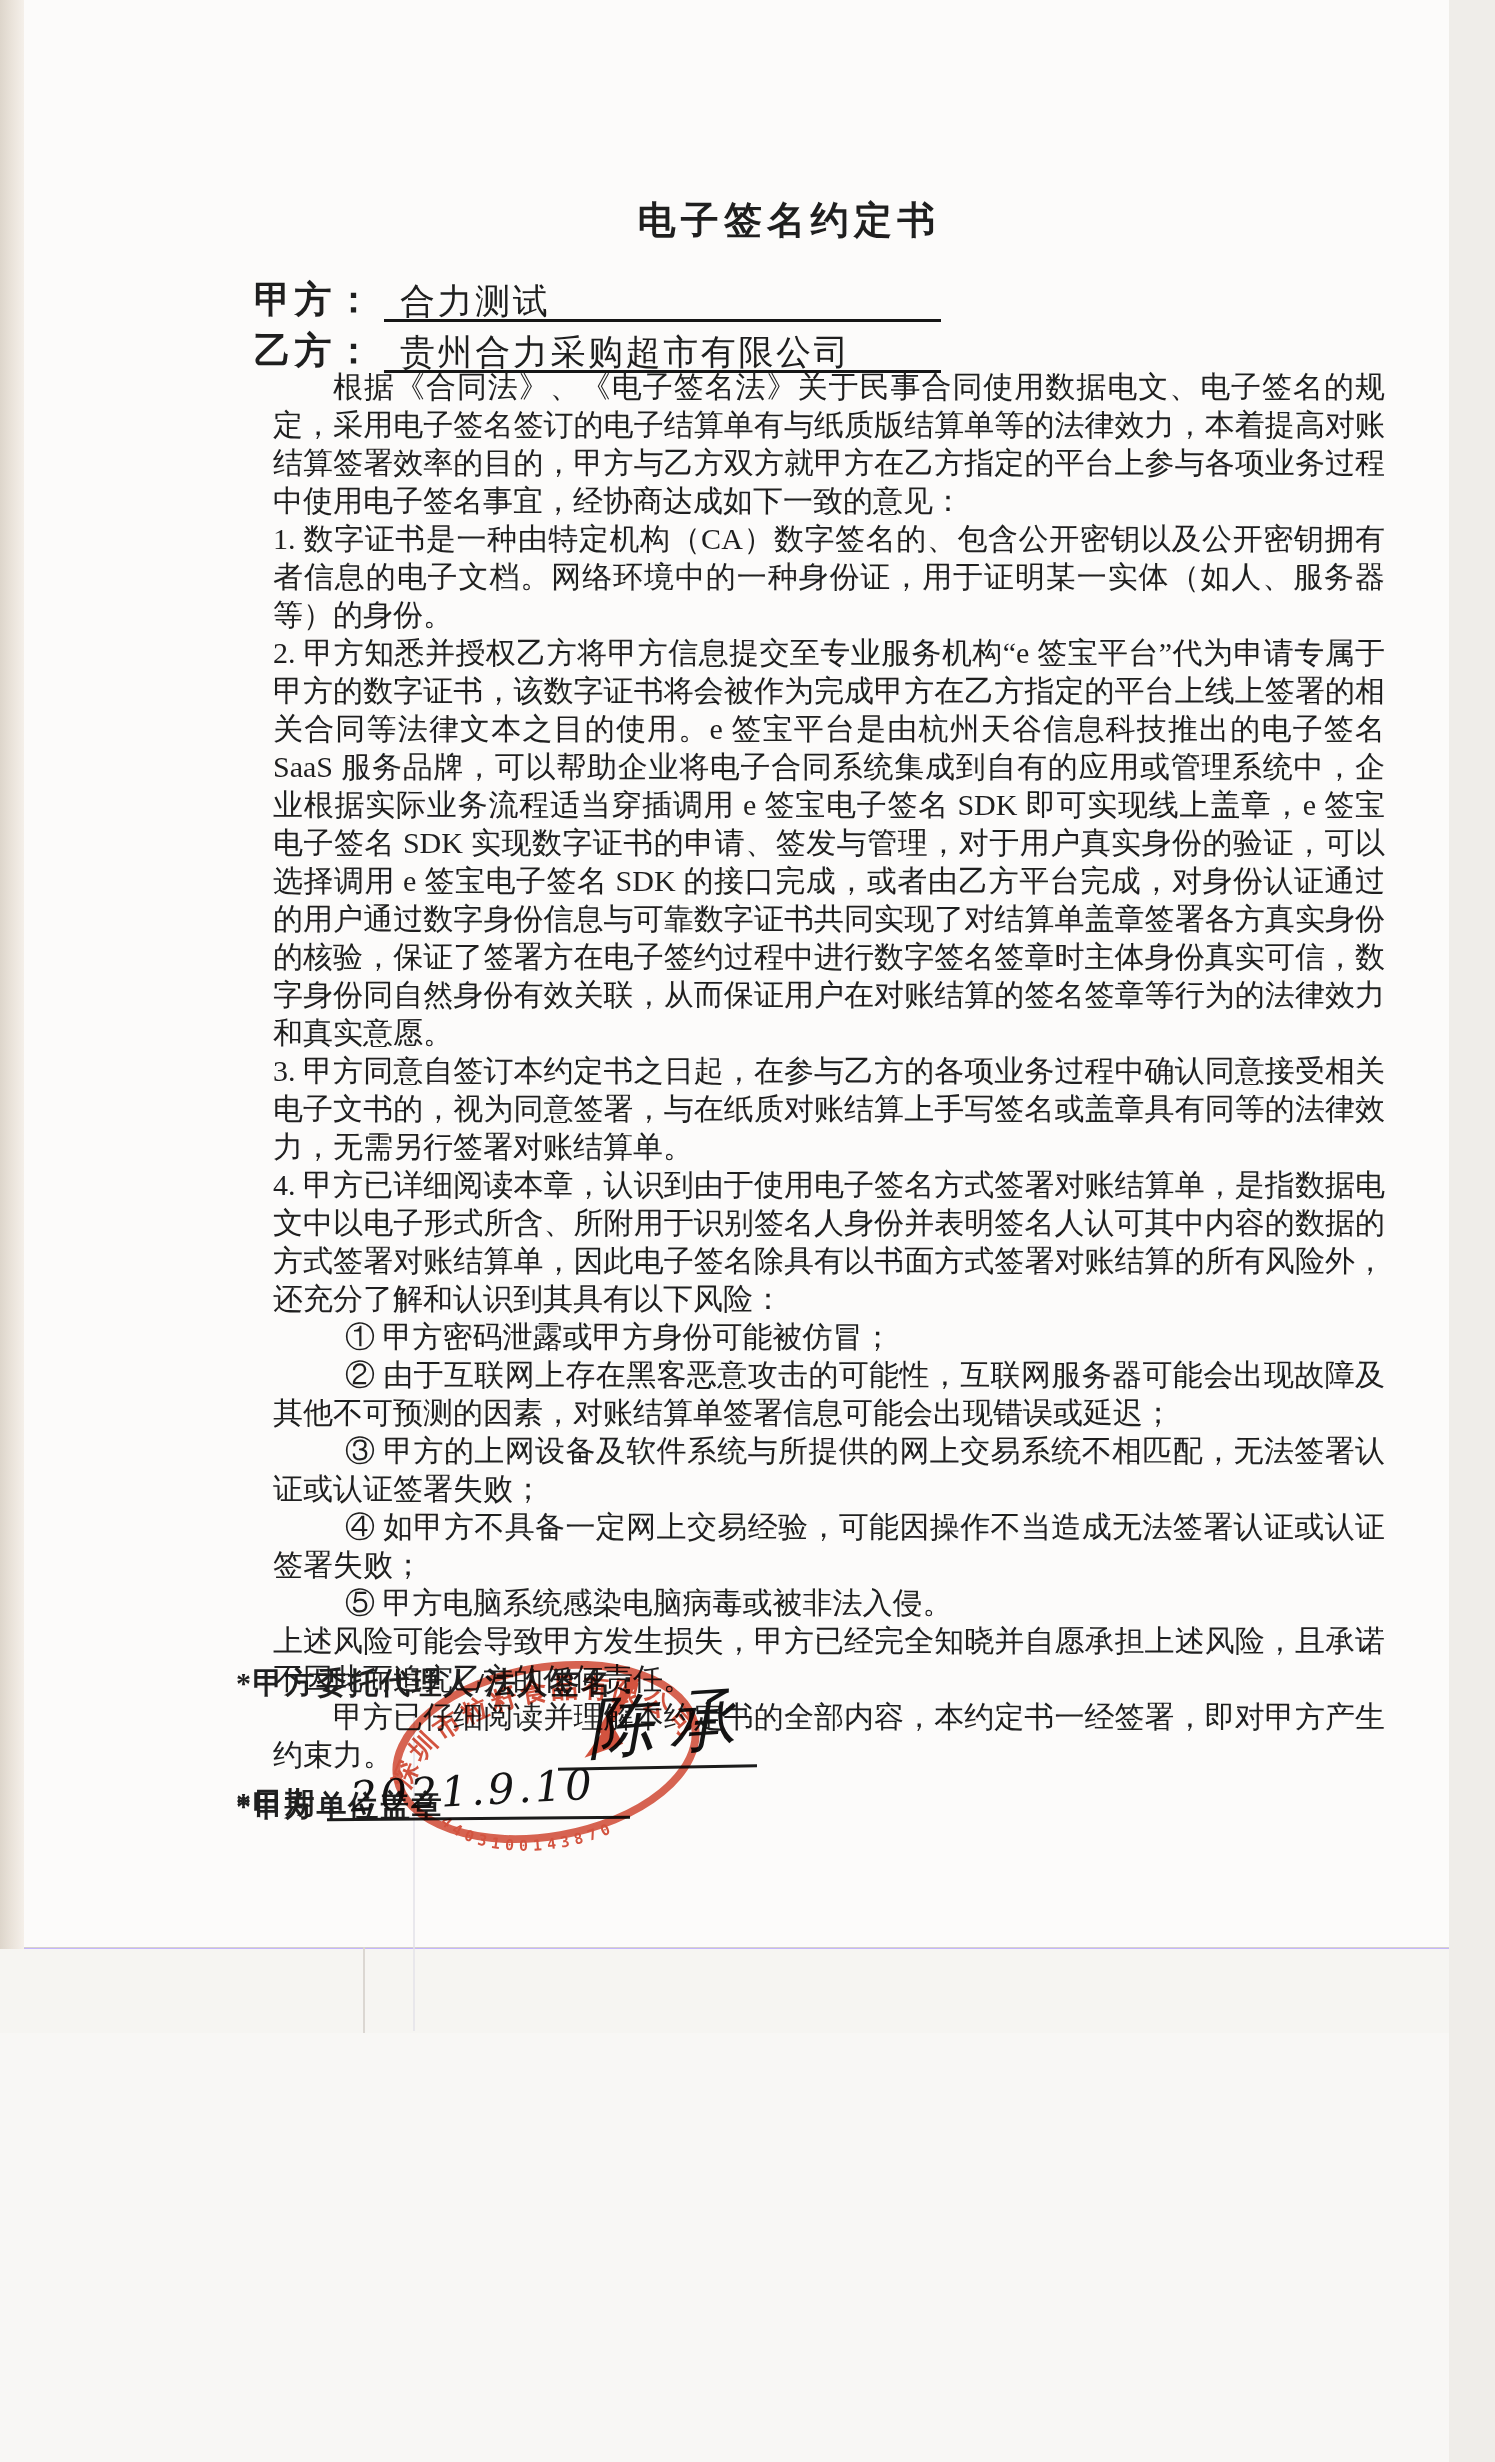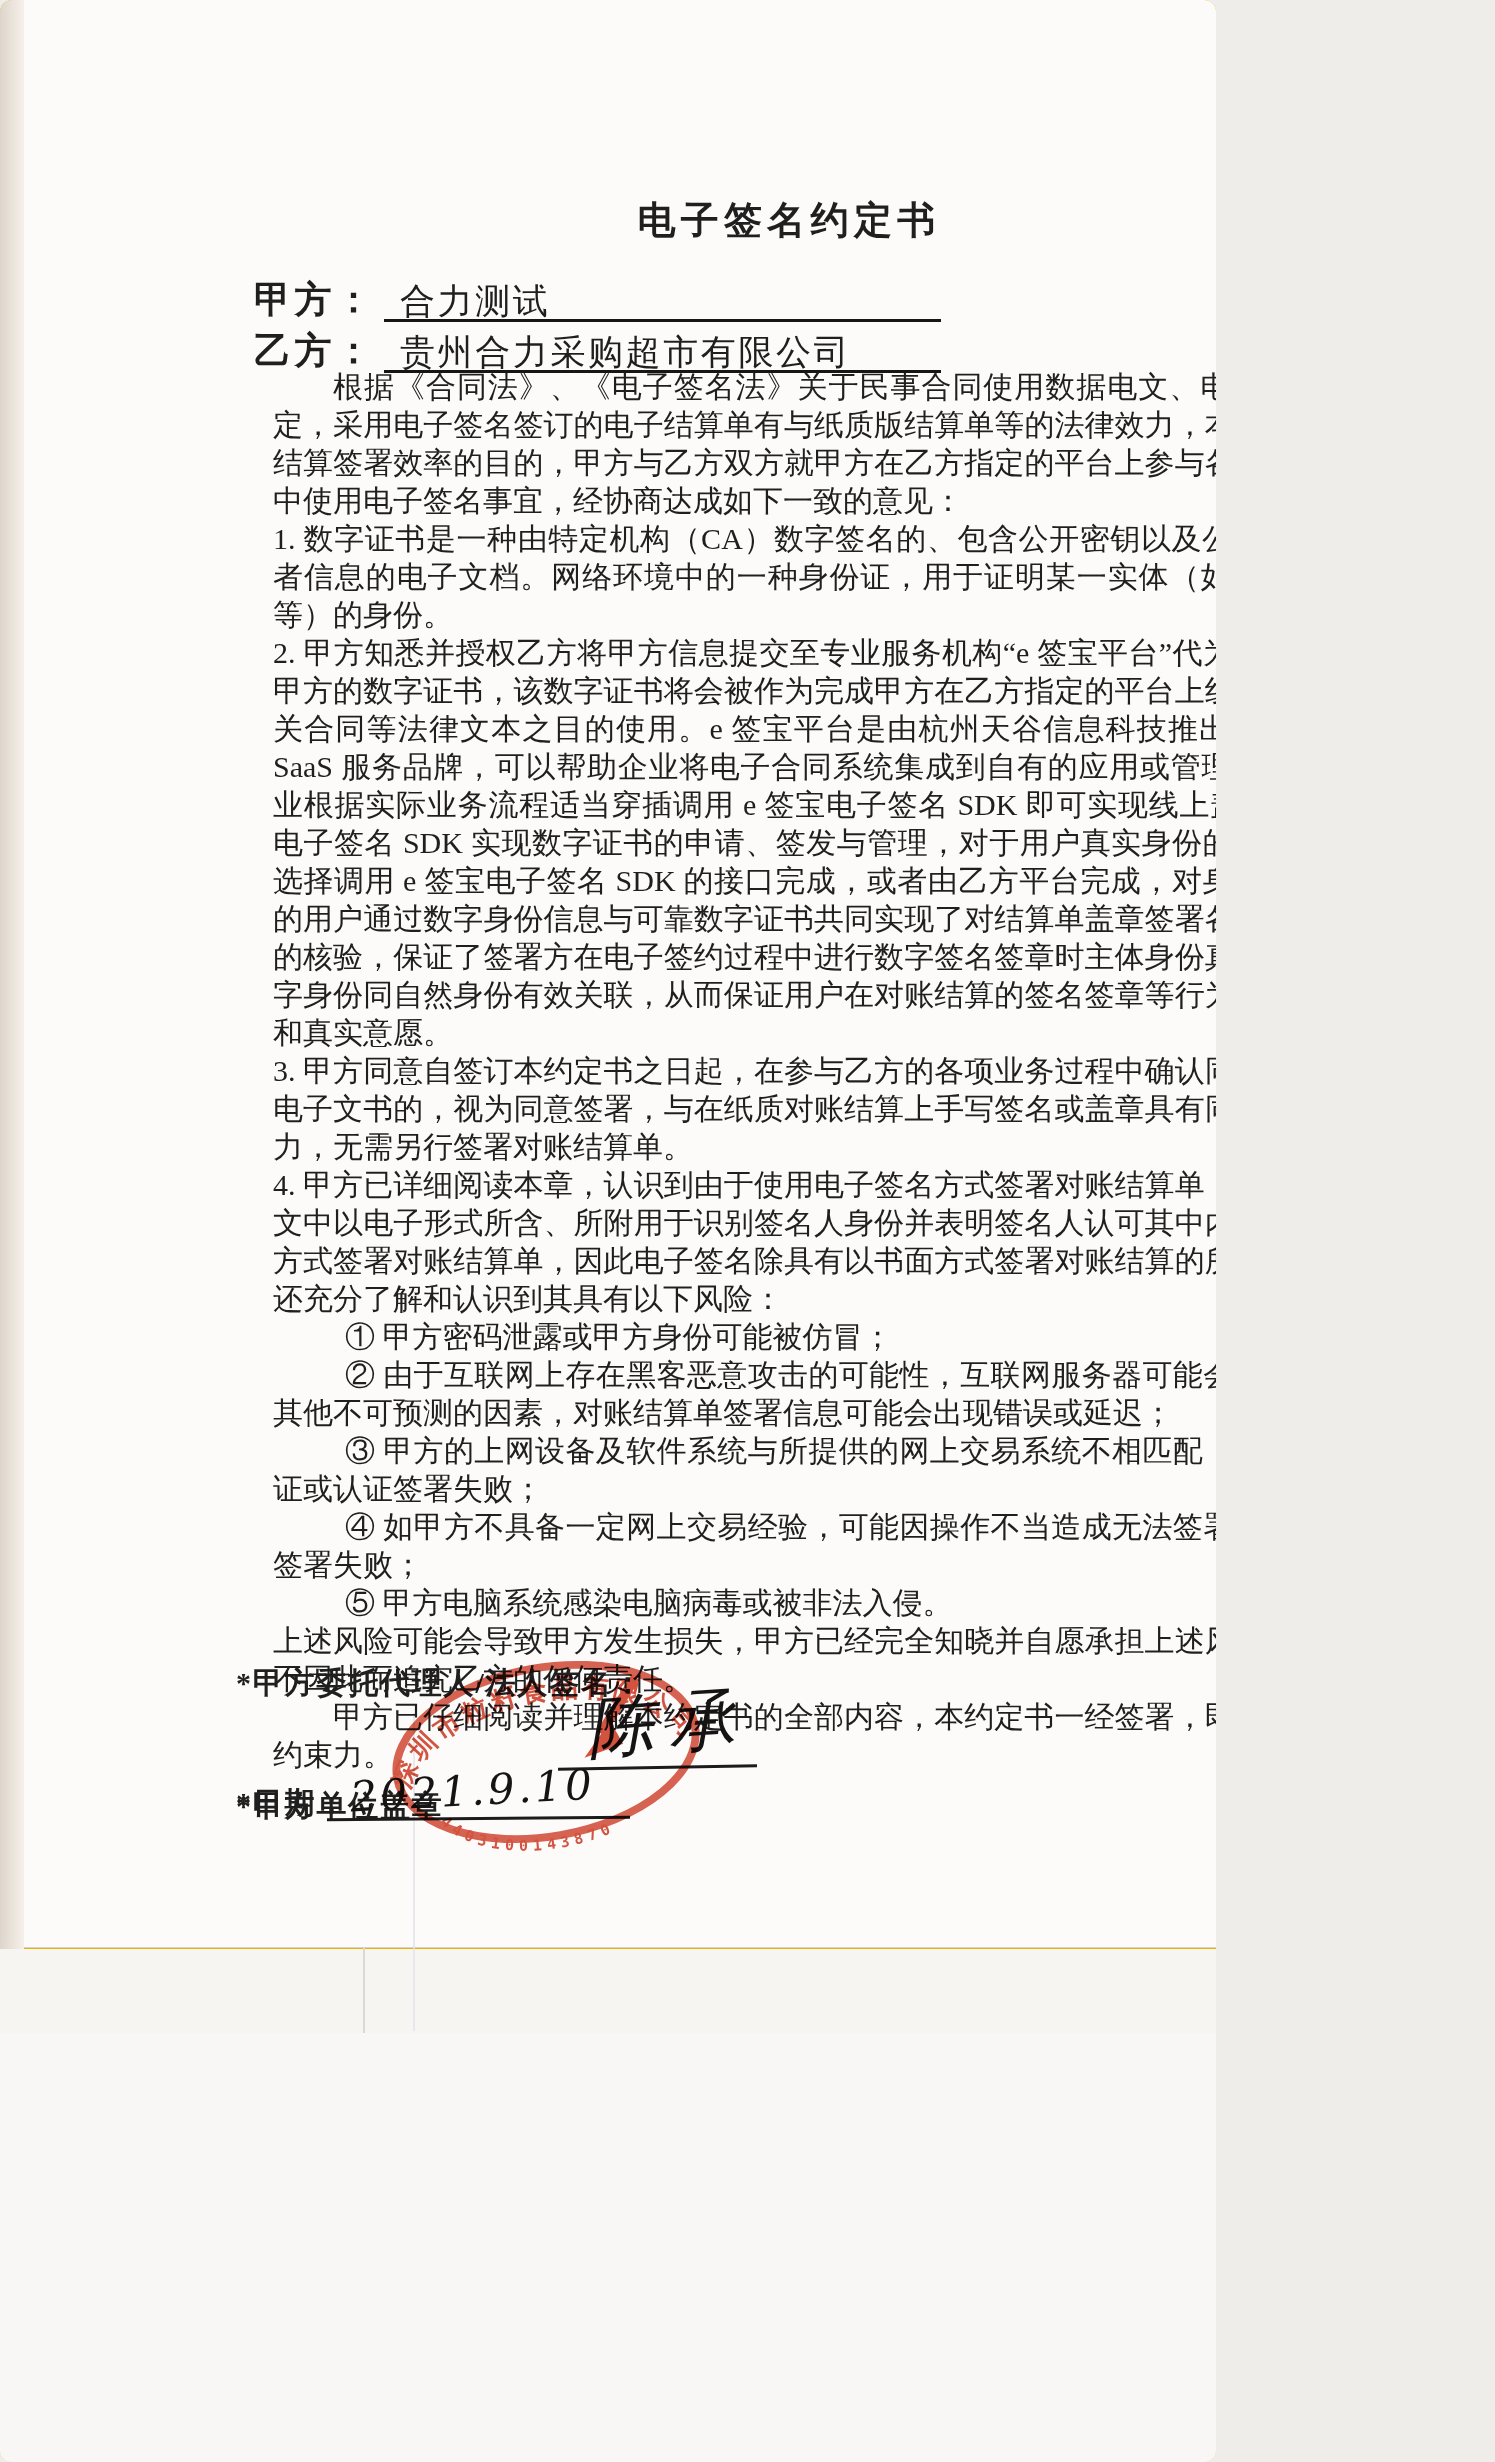--- a/index.html
+++ b/index.html
@@ -1,21 +1,20 @@
 <!DOCTYPE html>
 <html style="font-size:14px"><head>
 <meta charset="utf-8">
 <style>
   html,body{margin:0;padding:0;background:#efede9;}
   .canvas{
-    position:relative;width:1216px;height:2462px;overflow:hidden;
-    background:#eab308;
+    position:relative;width:1449px;height:2462px;overflow:hidden;
+    background:#c4b5fd;
     font-family:"Liberation Serif","DejaVu Serif",serif;
     color:#1f1f1f;
-    border-radius:12px;
   }
   
   .page{
     position:absolute;left:24px;top:0;width:1459px;height:1947px;
     background:#fcfbfa;border-bottom:1.8px solid #d6d2cc;
   }
   .left-band{
     position:absolute;left:0;top:0;width:24px;height:2033px;
     background:linear-gradient(90deg,#ddd5cb 0%,#e9e2d9 45%,#f5f0ea 100%);
   }

